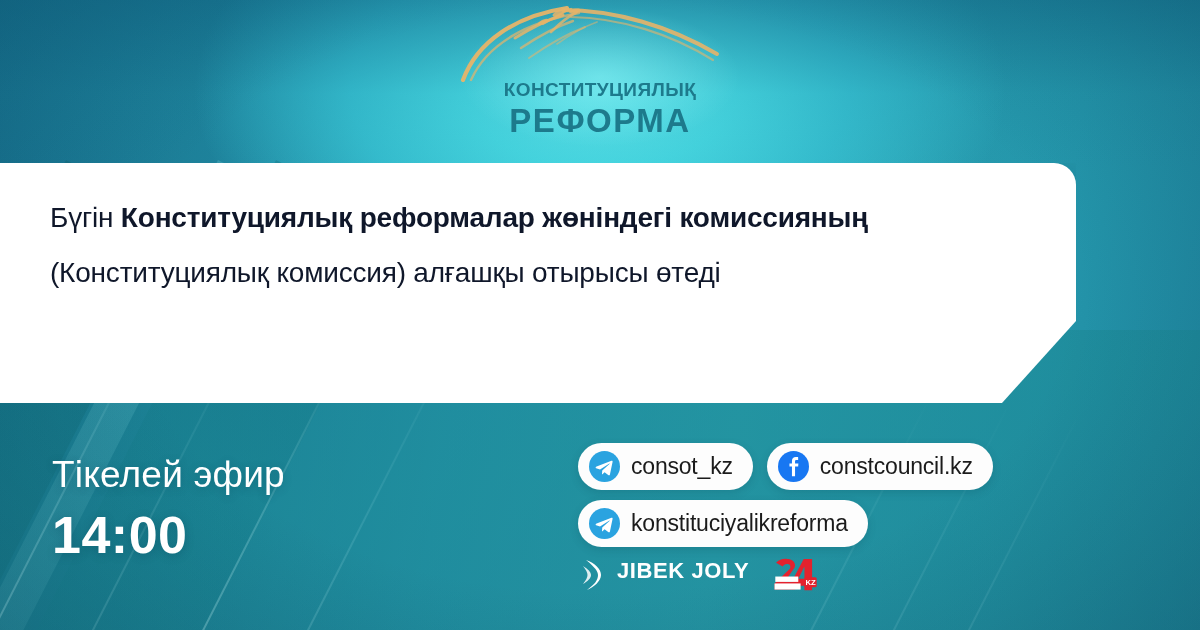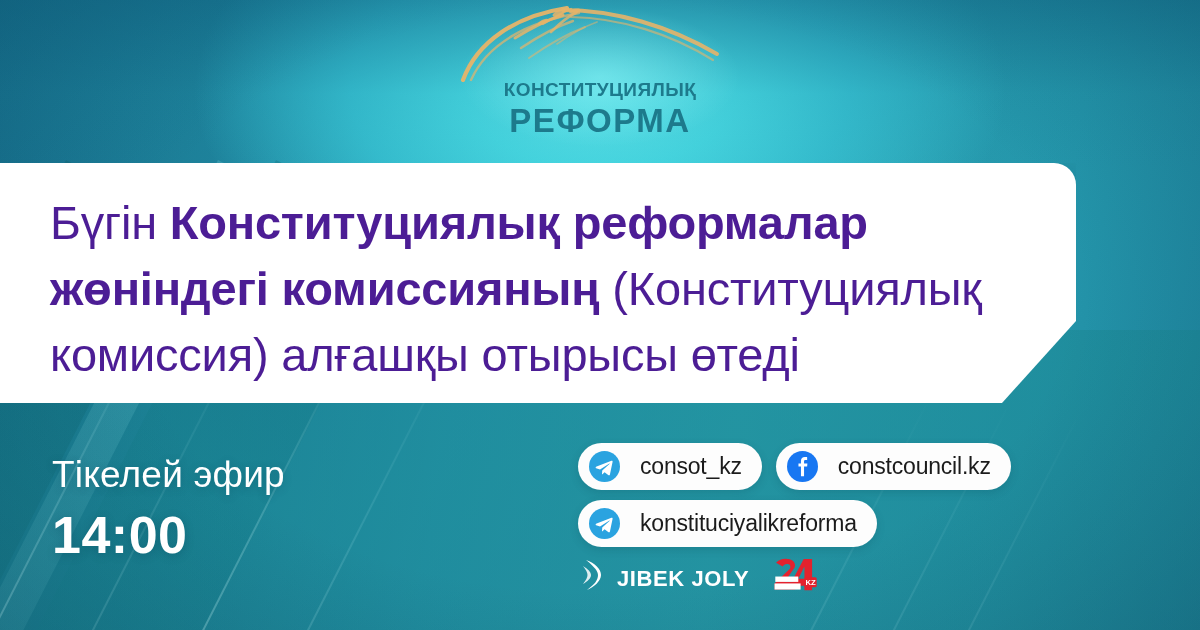--- a/index.html
+++ b/index.html
@@ -83,23 +83,23 @@
   .card {
     position:absolute; left:0; top:163px; width:1076px; height:240px;
     background:#ffffff;
     border-radius:0 22px 0 0;
     -webkit-clip-path:polygon(0 0, 1076px 0, 1076px 158px, 1002px 240px, 0 240px);
     clip-path:polygon(0 0, 1076px 0, 1076px 158px, 1002px 240px, 0 240px);
     box-shadow:0 8px 26px rgba(6,60,78,.18);
   }
   .card-inner { position:absolute; left:50px; top:27px; width:1000px; }
   .headline {
-    color:#4c1d95;
-    font-size:47px;
-    line-height:66px;
+    color:#0f172a;
+    font-size:28px;
+    line-height:55px;
     font-weight:normal;
     letter-spacing:-.2px;
   }
   .headline b { font-weight:bold; }
 
   
   .live { position:absolute; left:52px; top:438px; }
   .live-label {
     color:#ffffff; font-size:37px; line-height:1; font-weight:normal;
     letter-spacing:.2px;
@@ -109,34 +109,34 @@
   .live-time {
     color:#ffffff; font-size:52px; line-height:1; font-weight:bold;
     margin-top:16px; letter-spacing:.5px;
     text-shadow:0 2px 10px rgba(6,60,78,.30);
   }
 
   
   .socials { position:absolute; left:578px; top:443px; width:600px; }
   .srow { display:flex; align-items:center; gap:14px; margin-bottom:10px; }
   .pill {
-    display:inline-flex; align-items:center; gap:20px;
+    display:inline-flex; align-items:center; gap:11px;
     background:#fdfdfd; border-radius:26px;
     padding:8px 20px 8px 11px;
     box-shadow:0 3px 9px rgba(6,60,78,.18);
   }
   .pill-label {
     color:#1b1b1b; font-size:23px; line-height:1.05; font-weight:normal;
     letter-spacing:-.2px;
   }
   .ic { width:31px; height:31px; flex:0 0 31px; display:block; }
 
   
   .channels { display:flex; align-items:center; gap:24px; margin-top:7px; padding-left:4px; }
-  .jibek { display:flex; align-items:flex-end; gap:9px; }
+  .jibek { display:flex; align-items:flex-start; gap:9px; }
   .jibek-text {
     color:#ffffff; font-size:22px; font-weight:bold; letter-spacing:.6px;
   }
   .kz24 { width:46px; height:36px; display:block; }
 </style>
 </head>
 <body>
 
 <div id="stage">
 

